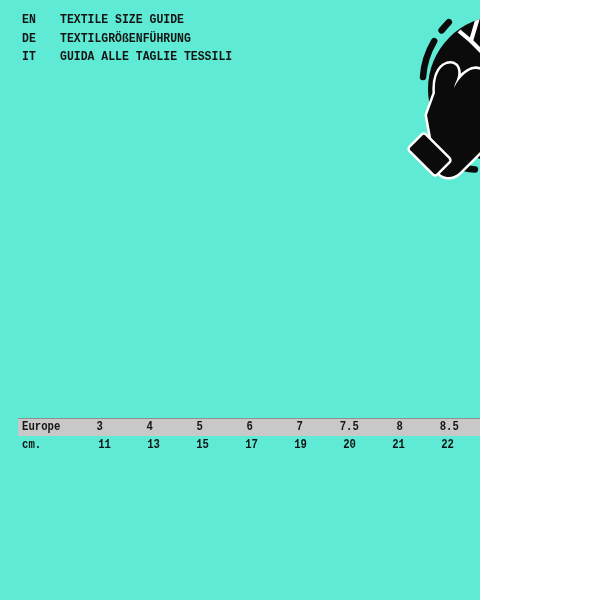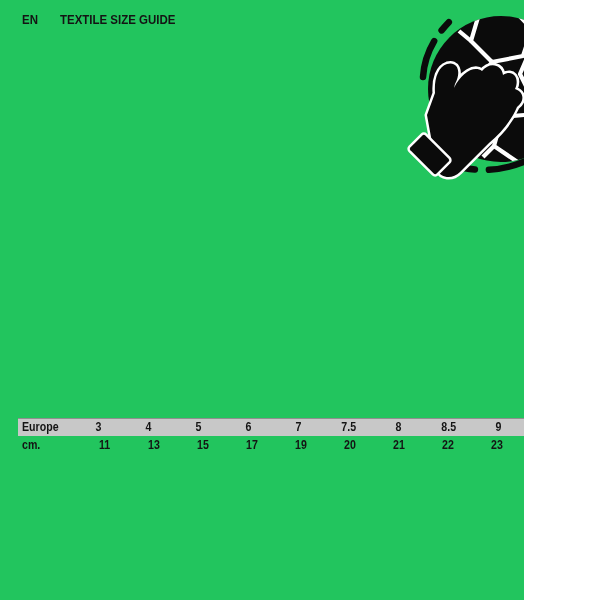--- a/index.html
+++ b/index.html
@@ -1,18 +1,18 @@
 <!DOCTYPE html>
 <html><head>
 <meta charset="utf-8">
 <style>
   html,body{margin:0;padding:0;background:#fff;}
   .canvas{
-    position:relative;width:524px;height:600px;background:#22c55e;overflow:hidden;
-    font-family:Liberation Sans, sans-serif;color:#141414;
+    position:relative;width:480px;height:600px;background:#5eead4;overflow:hidden;
+    font-family:Liberation Mono, monospace;color:#141414;
   }
   
   .cx85{display:inline-block;transform:scaleX(.85);transform-origin:0 50%;white-space:nowrap;}
   .cx80{display:inline-block;transform:scaleX(.80);transform-origin:0 50%;white-space:nowrap;}
   .cxc {display:inline-block;transform:scaleX(.85);transform-origin:50% 50%;white-space:nowrap;}
 
   
   .lang-list{position:absolute;left:22px;top:11px;font-size:13.5px;font-weight:bold;line-height:18.5px;}
   .lang-row{display:flex;}
   .lang-code{display:inline-block;width:38px;}
@@ -32,20 +32,28 @@
 </style>
 </head>
 <body>
 
 <div class="canvas">
 
   <div class="lang-list">
     <div class="lang-row">
       <span class="lang-code"><span class="cx85">EN</span></span>
       <span class="cx85">TEXTILE SIZE GUIDE</span>
+    </div>
+    <div class="lang-row">
+      <span class="lang-code"><span class="cx85">DE</span></span>
+      <span class="cx85">TEXTILGRÖßENFÜHRUNG</span>
+    </div>
+    <div class="lang-row">
+      <span class="lang-code"><span class="cx85">IT</span></span>
+      <span class="cx85">GUIDA ALLE TAGLIE TESSILI</span>
     </div>
   </div>
 
   <svg class="glove-icon" viewBox="0 0 170 185" aria-hidden="true">
     <defs>
       <clipPath id="ballclip">
           <circle cx="99" cy="84" r="73"></circle>
         </clipPath>
     </defs>
 

